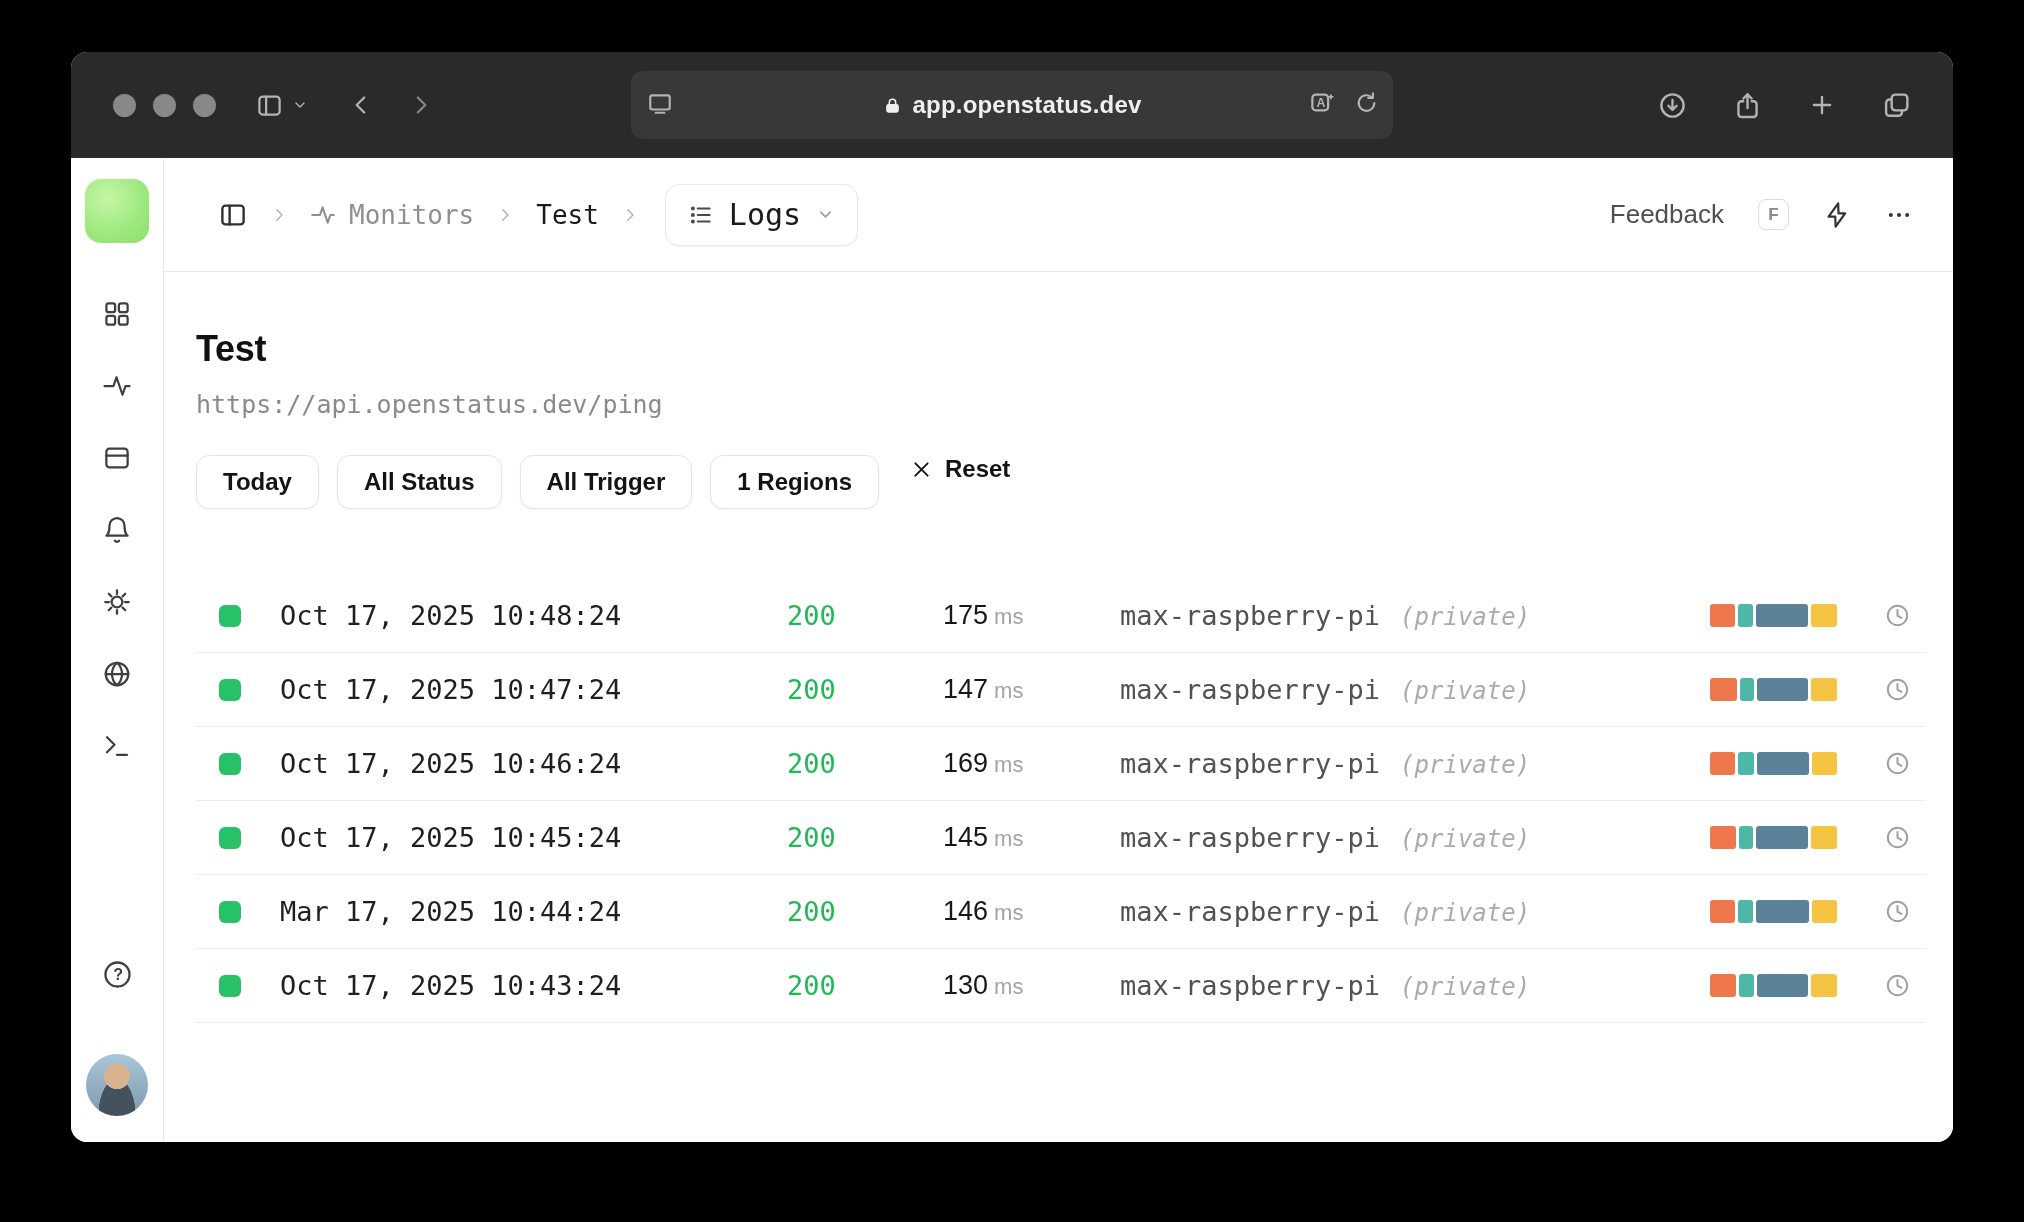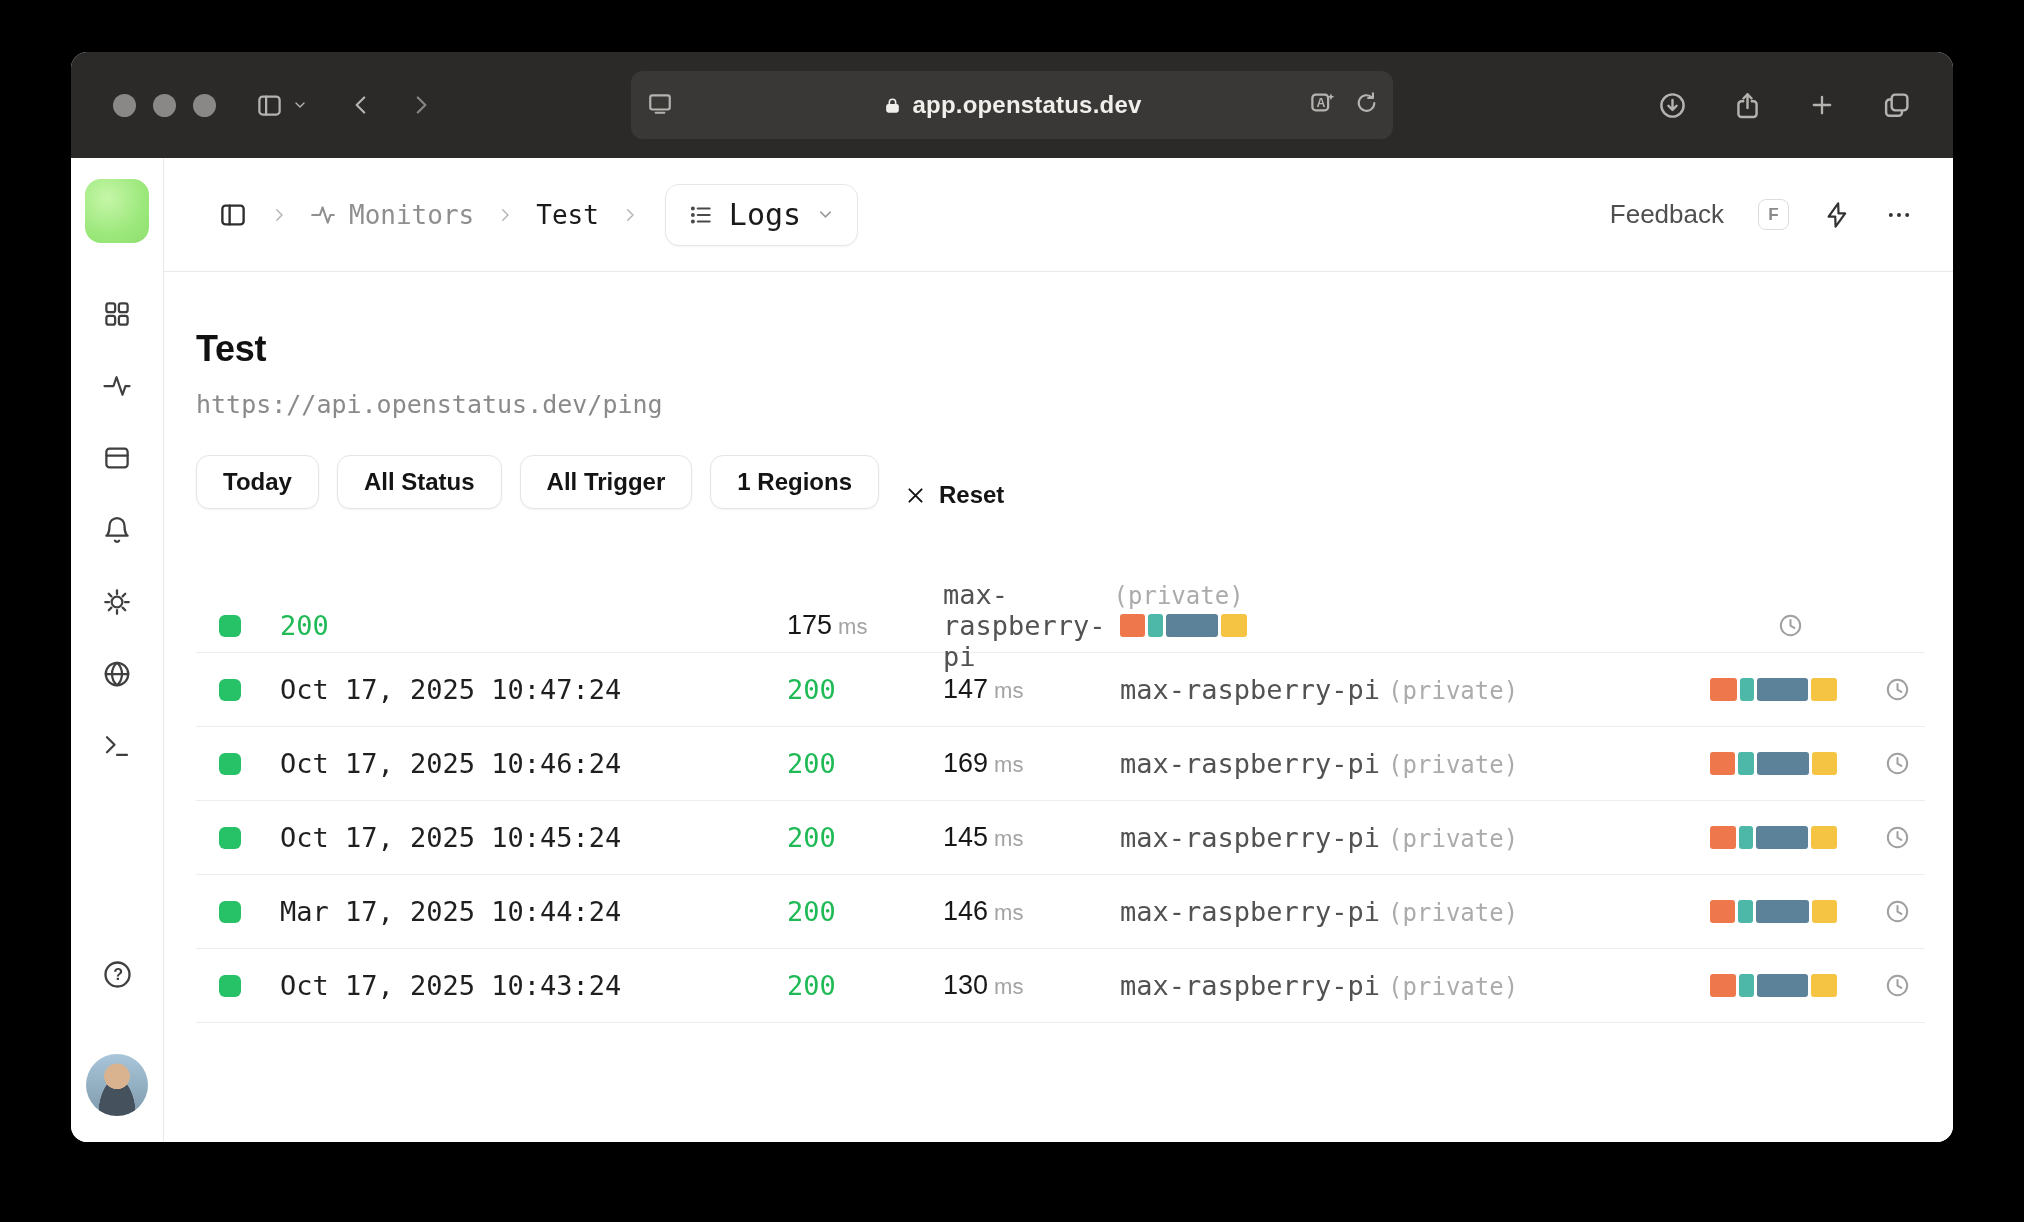--- a/index.html
+++ b/index.html
@@ -69,42 +69,42 @@
   .feedback { font-size:26px; color:#4f4f4f; }
   .kbd { width:31px; height:31px; border:1px solid #dcdcdc; border-radius:8px;
          display:flex; align-items:center; justify-content:center;
          font-size:17px; color:#8a8a8a; font-weight:600; }
   .bolt, .dots { color:#333; display:flex; }
 
   
   .content { flex:1; padding:0 28px 0 32px; overflow:hidden; }
   h1 { margin-top:56px; font-size:36px; font-weight:700; color:#111; letter-spacing:-.3px; }
   .endpoint { margin-top:20px; font-size:25px; color:#8a8a8a; }
-  .filters { margin-top:36px; display:flex; align-items:flex-end; gap:14px; }
+  .filters { margin-top:36px; display:flex; align-items:flex-start; gap:20px; }
   .filter-btn { height:54px; padding:0 26px; border:1px solid #e5e5e5; border-radius:13px;
                 background:#fff; box-shadow:0 1px 2px rgba(0,0,0,.05);
                 font-size:24px; font-weight:600; color:#141414;
                 display:flex; align-items:center; font-family:"Liberation Sans",sans-serif; }
   .reset-btn { display:flex; align-items:center; gap:13px; font-size:24px; font-weight:600;
                color:#141414; margin-left:12px; background:none; border:none; }
   .reset-btn svg { stroke:#141414; fill:none; stroke-width:2.2; stroke-linecap:round; }
 
   .logtable { margin-top:70px; }
   .grid-row { display:grid; grid-template-columns:84px 507px 156px 177px 590px 160px 1fr;
               align-items:center; }
   .thead { height:56px; border-bottom:1px solid #ededed; font-size:25px; font-weight:600; color:#141414; }
   .trow { height:74px; border-bottom:1px solid #ededed; }
   .c-ind { padding-left:23px; display:flex; }
   .sq { width:22px; height:22px; border-radius:6px; }
   .c-ts { font-size:27px; color:#1f1f1f; }
   .c-st { font-size:27px; font-weight:500; }
   .c-lat { font-size:27px; font-weight:500; color:#171717; display:flex; align-items:baseline; }
   .c-lat .unit { font-size:22px; color:#a3a3a3; margin-left:6px; font-weight:400; }
   .c-reg { font-size:27px; color:#525252; display:flex; align-items:baseline; }
-  .c-reg .note { font-size:24px; color:#ababab; margin-left:8px; }
+  .c-reg .note { font-size:24px; color:#ababab; margin-left:20px;font-style:italic; }
   .tbar { display:flex; gap:3px; width:127px; height:23px; }
   .tbar span { border-radius:3px; height:100%; }
   .c-clk { display:flex; justify-content:center; color:#a0a0a0; }
   .c-clk svg, .c-tim svg { stroke:currentColor; fill:none; stroke-width:1.8; stroke-linecap:round; stroke-linejoin:round; }
 </style>
 </head>
 <body>
 
 <div class="window">
 
@@ -362,20 +362,21 @@
             <span>Reset</span>
           </button>
         </div>
 
         <div class="logtable">
           <div>
   <div class="grid-row trow">
     <div class="c-ind">
                   <span class="sq" style="background: rgb(39, 194, 104);"></span>
                 </div>
+    <div class="c-ts mono">Oct 17, 2025 10:48:24</div>
     <div class="c-st mono" style="color: rgb(31, 186, 85);">200</div>
     <div class="c-lat">
                   <span>175</span>
                   <span class="unit">ms</span>
                 </div>
     <div class="c-reg mono">
                   <span>max-raspberry-pi</span>
                   <span class="note">(private)</span>
                 </div>
     <div class="c-tim">

